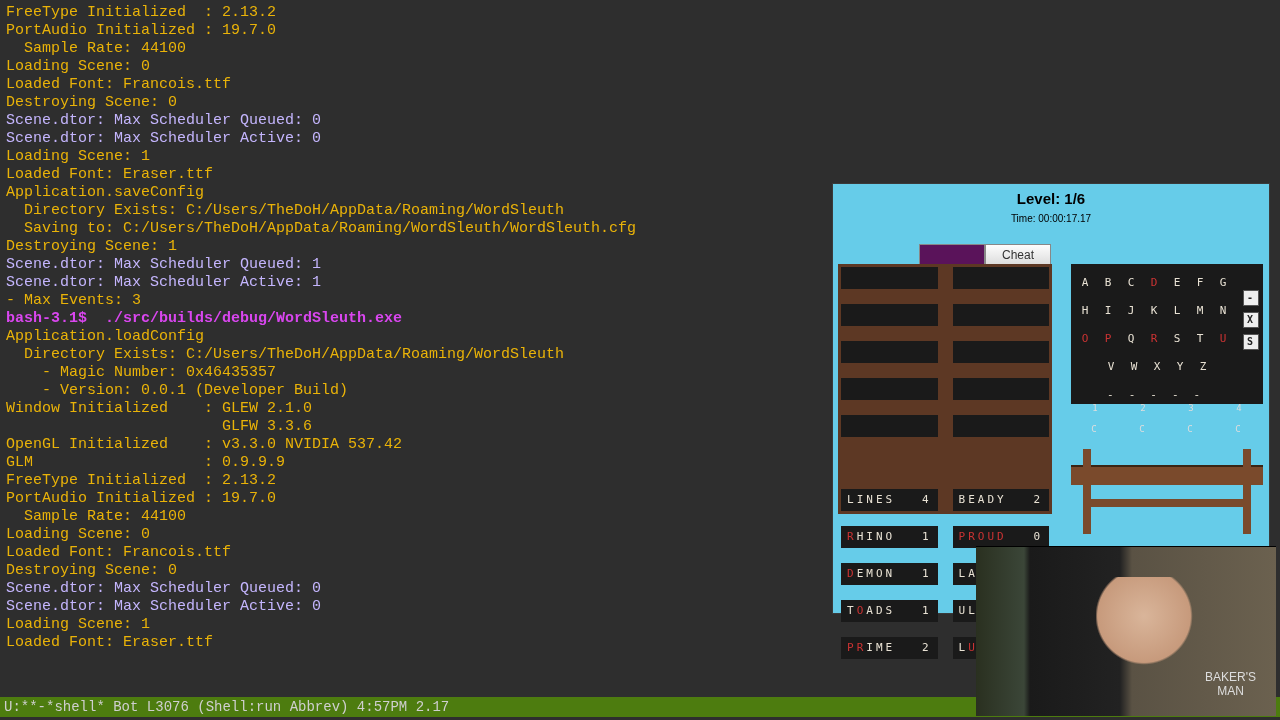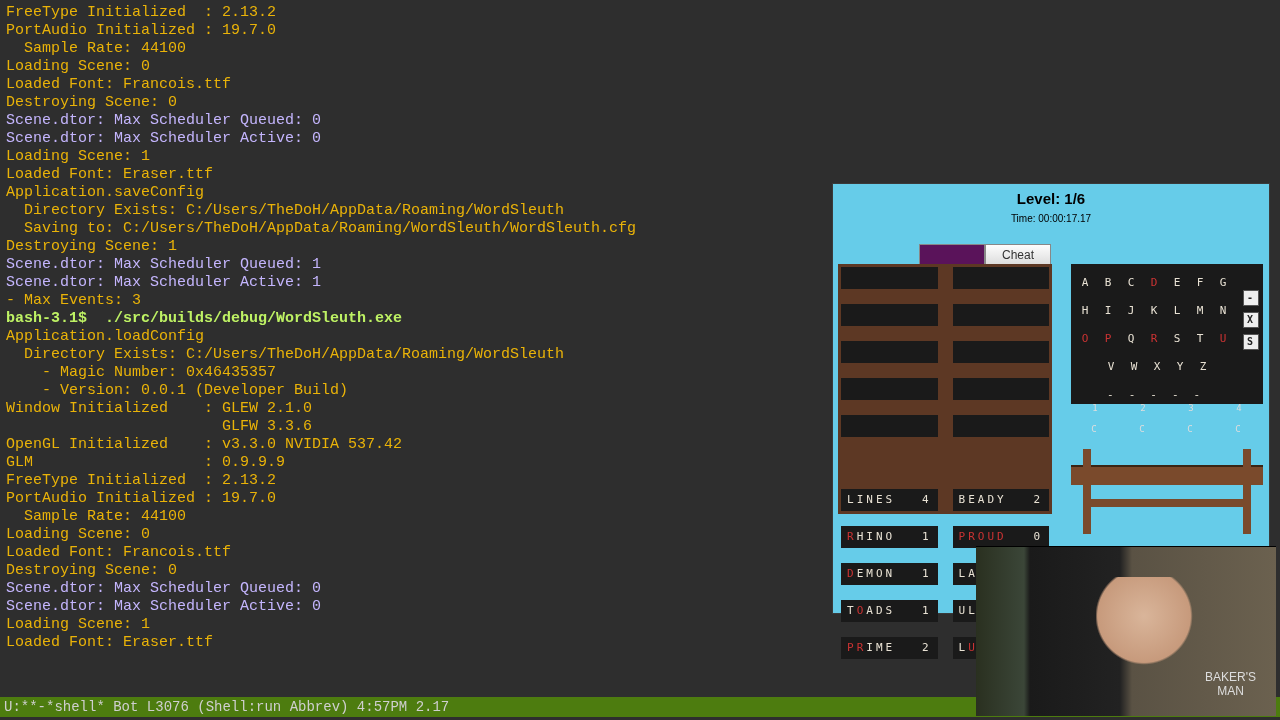--- a/index.html
+++ b/index.html
@@ -13,21 +13,21 @@
     position: relative;
     overflow: hidden;
   }
   .terminal {
     position: absolute;
     top: 4px; left: 6px; right: 0; bottom: 26px;
     white-space: pre;
   }
   .t-normal { color: #eab308; }
   .t-pink   { color: #c4b5fd; }
-  .t-bold   { color: #bef264; font-weight: bold; }
+  .t-bold   { color: #d946ef; font-weight: bold; }
   .statusbar {
     position: absolute;
     left: 0; right: 0; bottom: 3px;
     height: 20px;
     background: #4d7c0f;
     color: #cfcfcf;
     font-size: 14px;
     line-height: 20px;
     padding-left: 4px;
     margin-top: 17px;

